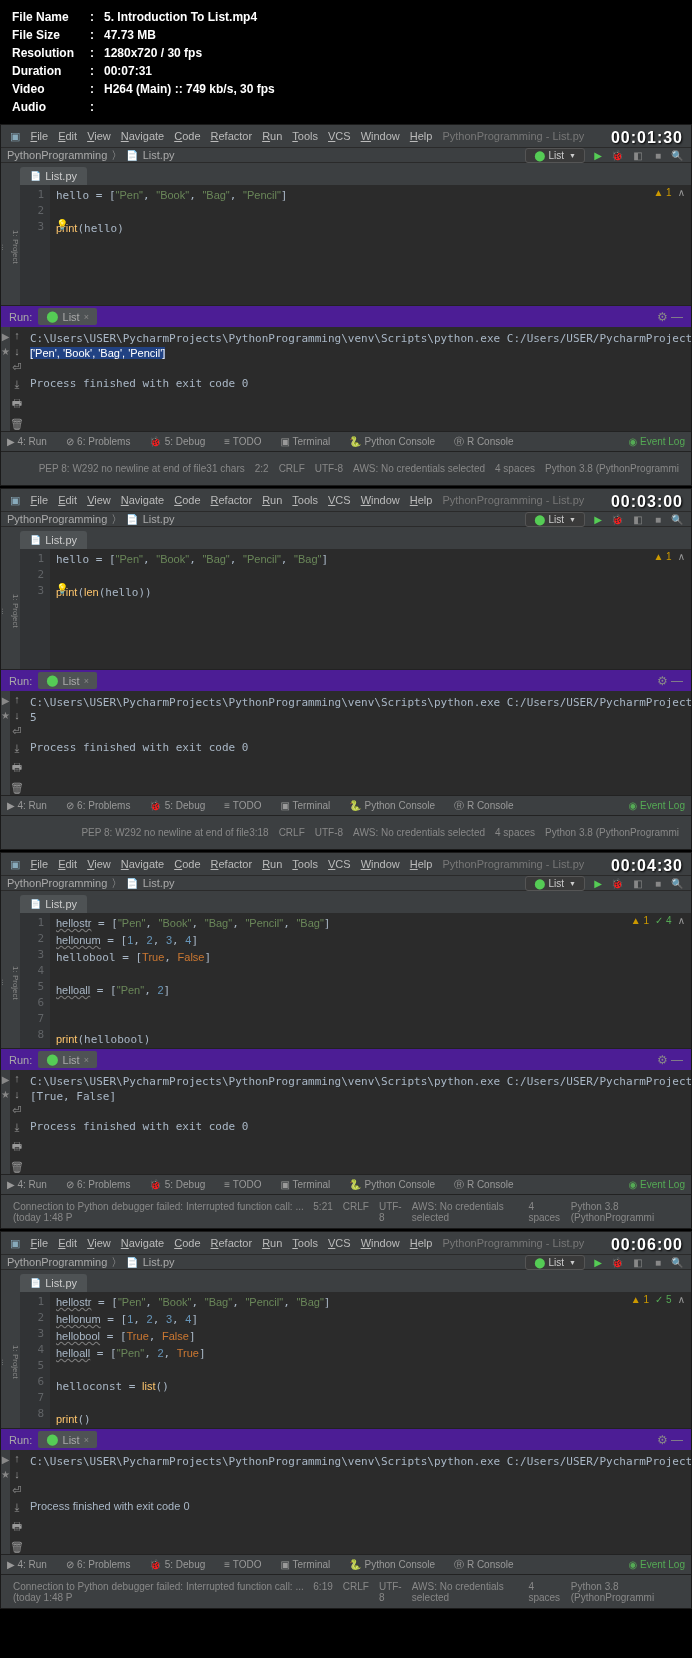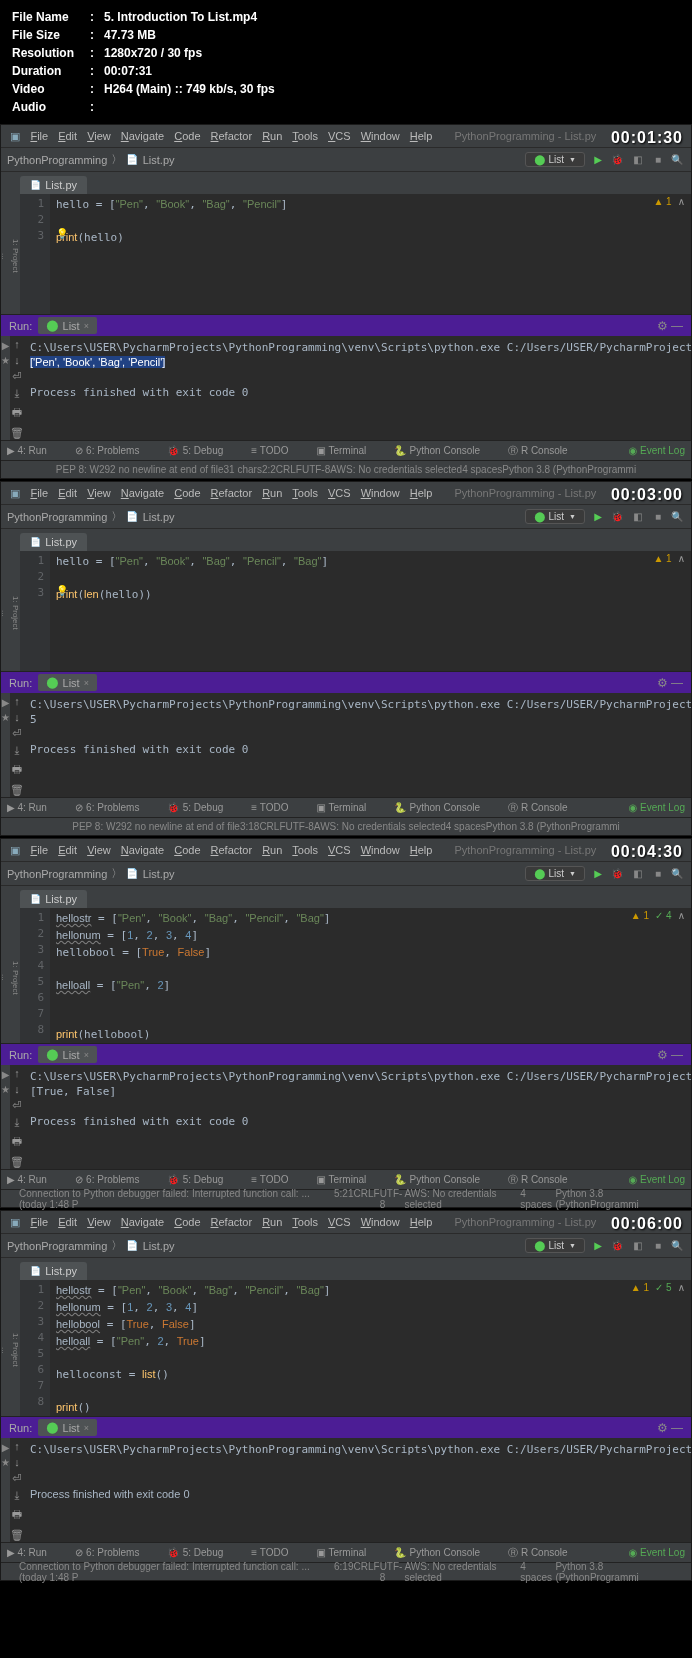--- a/index.html
+++ b/index.html
@@ -5,22 +5,22 @@
 *{box-sizing:border-box;margin:0;padding:0;font-family:'Segoe UI',Arial,sans-serif}
 body{background:#000;color:#ccc;width:692px}
 .meta{padding:8px 12px;background:#000}
 .meta-row{display:flex;font-size:12px;font-weight:bold;color:#fff;line-height:1.5}
 .meta-key{width:78px}
 .meta-sep{width:14px}
 .shot{position:relative;background:#2b2b2b;border:1px solid #1a1a1a;margin-bottom:2px}
 .ts{position:absolute;top:4px;right:8px;color:#fff;font-size:16px;font-weight:bold;text-shadow:1px 1px 2px #000;letter-spacing:1px;z-index:5}
 .menubar{display:flex;align-items:center;background:#3c3f41;height:22px;padding:0 4px;font-size:11px;color:#bbb}
 .menubar span{padding:0 5px;cursor:pointer}
-.menubar .wt{margin-left:12px;color:#777}
-.crumb{display:flex;align-items:center;justify-content:space-between;background:#3c3f41;height:25px;padding:0 6px;border-top:1px solid #2a2a2a;border-bottom:1px solid #2a2a2a;font-size:11px}
+.menubar .wt{color:#777}
+.crumb{display:flex;align-items:center;justify-content:space-between;background:#3c3f41;height:16px;padding:0 6px;border-top:1px solid #2a2a2a;border-bottom:1px solid #2a2a2a;font-size:11px}
 .crumb-left{display:flex;align-items:center;gap:4px;color:#aaa}
 .crumb-left .ic{color:#8ab;font-size:10px}
 .crumb-right{display:flex;align-items:center;gap:6px}
 .cfg{background:#3a3a3a;border:1px solid #555;padding:1px 8px;border-radius:3px;color:#ccc;font-size:10px;display:flex;align-items:center;gap:3px}
 .cfg::after{content:'▼';font-size:7px;margin-left:2px}
 .tb-btn{width:14px;height:14px;display:flex;align-items:center;justify-content:center;font-size:10px}
 .green{color:#5c5}
 .grey{color:#888}
 .tab-row{background:#3c3f41;height:22px;display:flex;align-items:flex-end;padding-left:19px}
 .tab{background:#4e5254;padding:3px 10px;font-size:11px;color:#ccc;border-radius:3px 3px 0 0;display:flex;align-items:center;gap:4px}
@@ -37,25 +37,25 @@
 .runhdr-left{display:flex;align-items:center;gap:6px}
 .runtab{background:#4e5254;padding:2px 8px;border-radius:2px;display:flex;align-items:center;gap:4px}
 .gear{color:#888;font-size:12px}
 .runbody{display:flex;background:#2b2b2b;min-height:90px}
 .runside{width:19px;background:#3c3f41;display:flex;flex-direction:column;align-items:center;padding-top:4px;gap:4px}
 .runside span{font-size:10px;color:#888}
 .runtools{width:24px;background:#2b2b2b;display:flex;flex-direction:column;align-items:center;padding-top:2px;gap:4px}
 .runtools span{font-size:11px;color:#999}
 .console{flex:1;padding:4px 6px;font-family:Consolas,monospace;font-size:11px;line-height:15px;color:#a9b7c6;white-space:pre}
 .hlout{background:#214283;color:#fff}
-.bbar{display:flex;align-items:center;background:#3c3f41;height:20px;padding:0 6px;font-size:10px;color:#999;gap:28px;border-top:1px solid #222}
+.bbar{display:flex;align-items:center;background:#3c3f41;height:20px;padding:0 6px;font-size:10px;color:#999;gap:19px;border-top:1px solid #222}
 .bbar .it{display:flex;align-items:center;gap:3px}
 .bbar .ev{margin-left:auto;color:#5a5}
-.status{display:flex;align-items:center;justify-content:center;background:#3c3f41;height:18px;padding:0 18px;font-size:10px;color:#888;border-top:1px solid #222}
-.status-r{display:flex;}
+.status{display:flex;align-items:center;justify-content:flex-end;background:#3c3f41;height:34px;padding:0 12px;font-size:10px;color:#888;border-top:1px solid #222}
+.status-r{display:flex;gap:10px}
 .under{text-decoration:underline wavy #808080}
 </style>
 </head>
 <body>
 
 <div class="meta">
   <div class="meta-row">
       <span class="meta-key">File Name</span>
       <span class="meta-sep">:</span>
       <span>5. Introduction To List.mp4</span>

